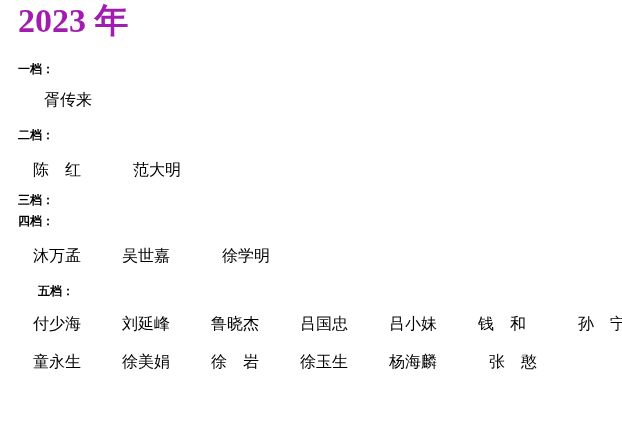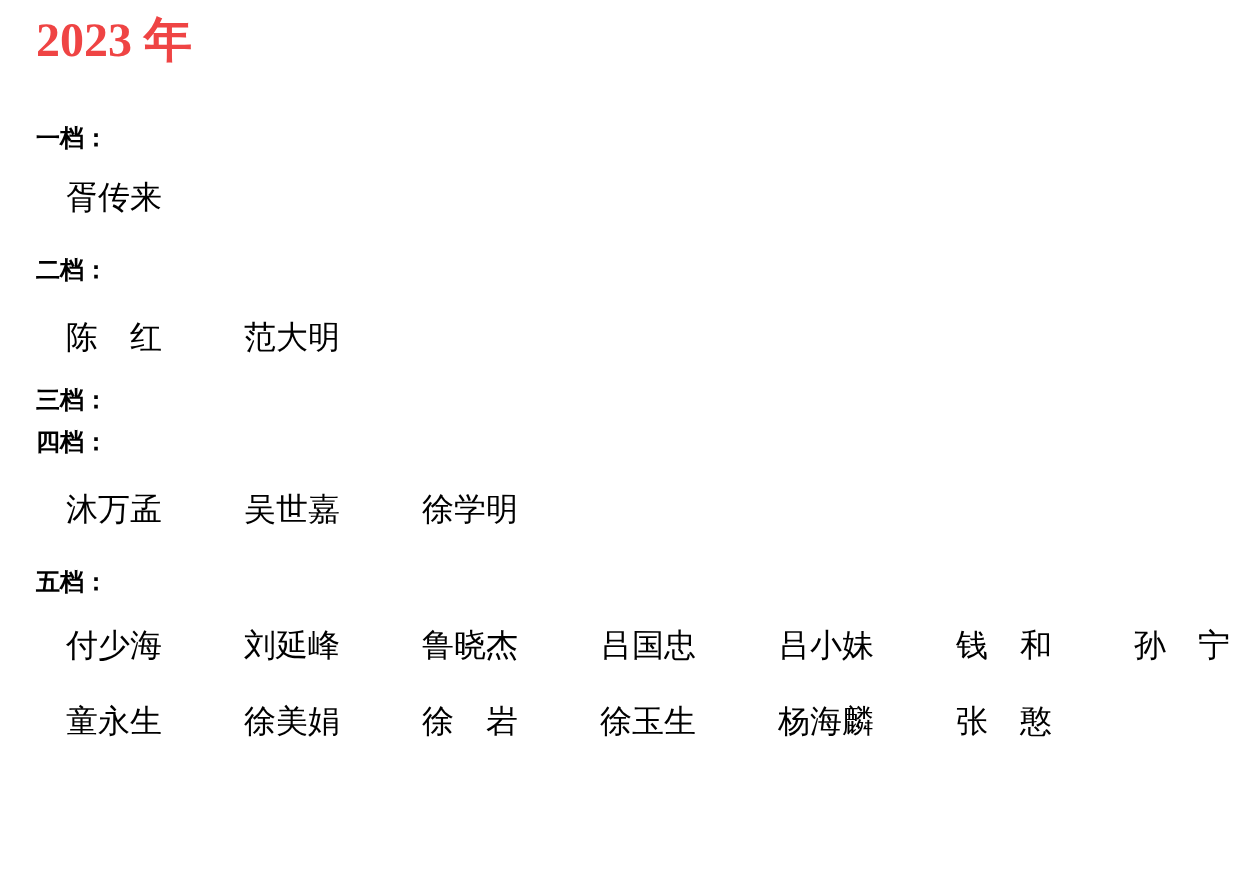--- a/index.html
+++ b/index.html
@@ -12,24 +12,24 @@
     width: 622px;
     height: 435px;
     box-sizing: border-box;
     padding: 7px 0 0 18px;
     font-family: "Liberation Serif", "DejaVu Serif", serif;
     color: #000000;
     background: #ffffff;
   }
   .doc-title {
     margin: 0 0 24px 0;
-    font-size: 24px;
+    font-size: 34px;
     font-weight: bold;
     line-height: 28px;
-    color: #ef4444;
+    color: #a21caf;
     font-family: Liberation Serif, serif;
   }
   .tier-label {
     margin: 0;
     font-size: 12px;
     font-weight: bold;
     line-height: 20px;
     color: #000000;
   }
   .name-row {
@@ -38,25 +38,25 @@
     font-size: 16px;
     font-weight: normal;
     line-height: 20px;
     white-space: nowrap;
     color: #000000;
   }
   .name {
     display: inline-block;
     width: 85px;
   }
-  .name:last-child { width: auto; }
+  .name:last-child { width: auto; margin-left: 11px; }
   .mb10 { margin-bottom: 10px; }
   .mb11 { margin-bottom: 11px; }
   .mb12 { margin-bottom: 1px; }
-  .mb13 { margin-bottom: 13px; }
+  .mb13 { margin-bottom: 13px; margin-left: 20px; }
   .mb15 { margin-bottom: 15px; }
   .mb18 { margin-bottom: 18px; font-family: Liberation Serif, serif; }
   .mb20 { margin-bottom: 20px; }
 </style>
 </head>
 <body>
 
 <div class="doc">
 
   <h1 class="doc-title">2023 年</h1>

